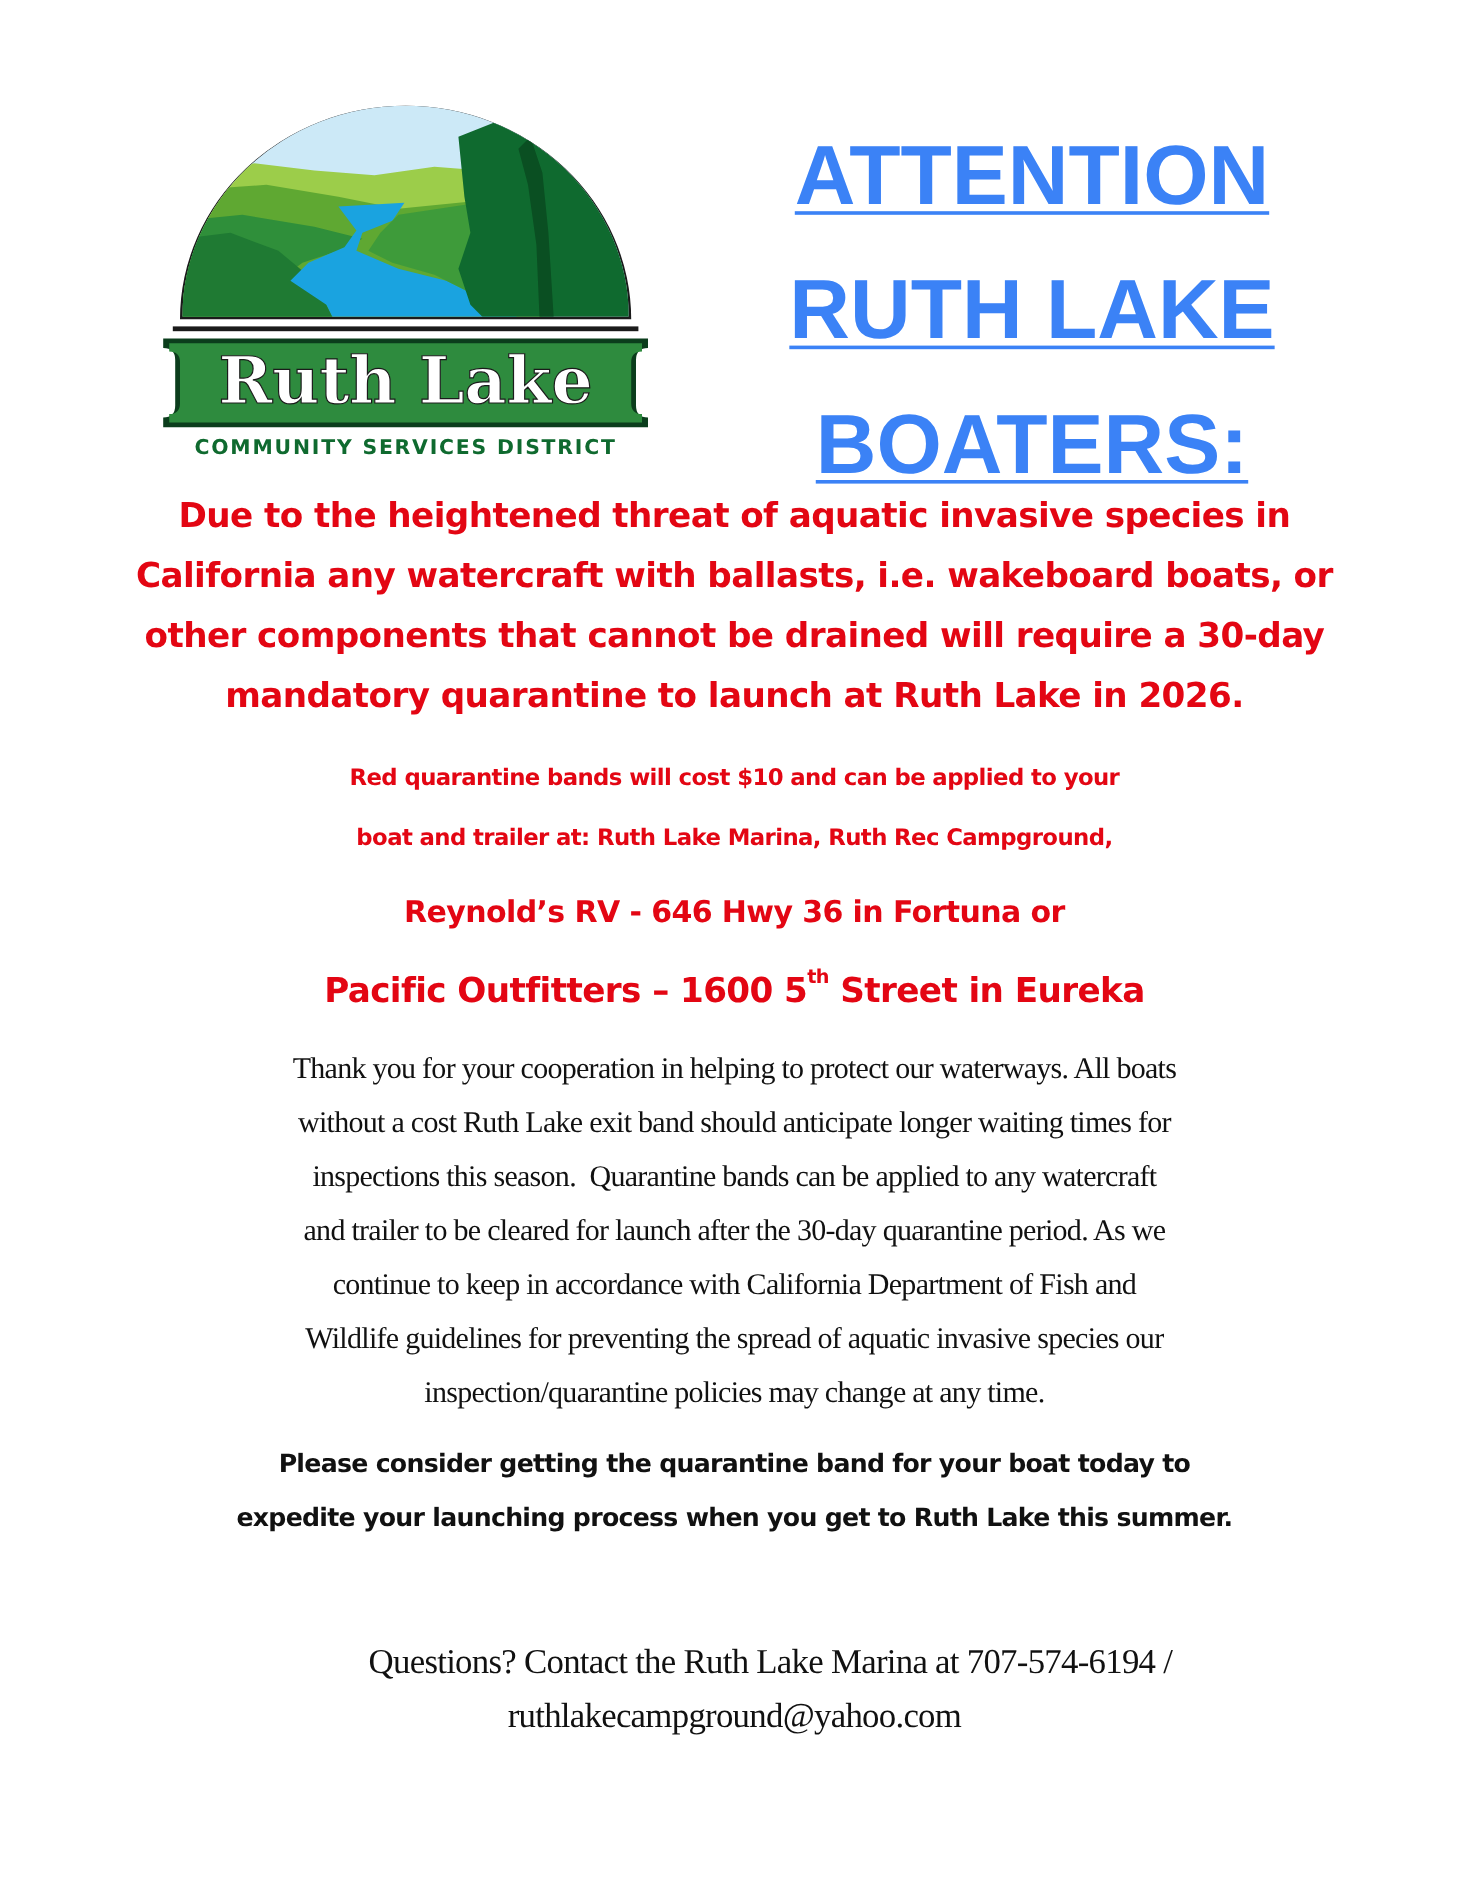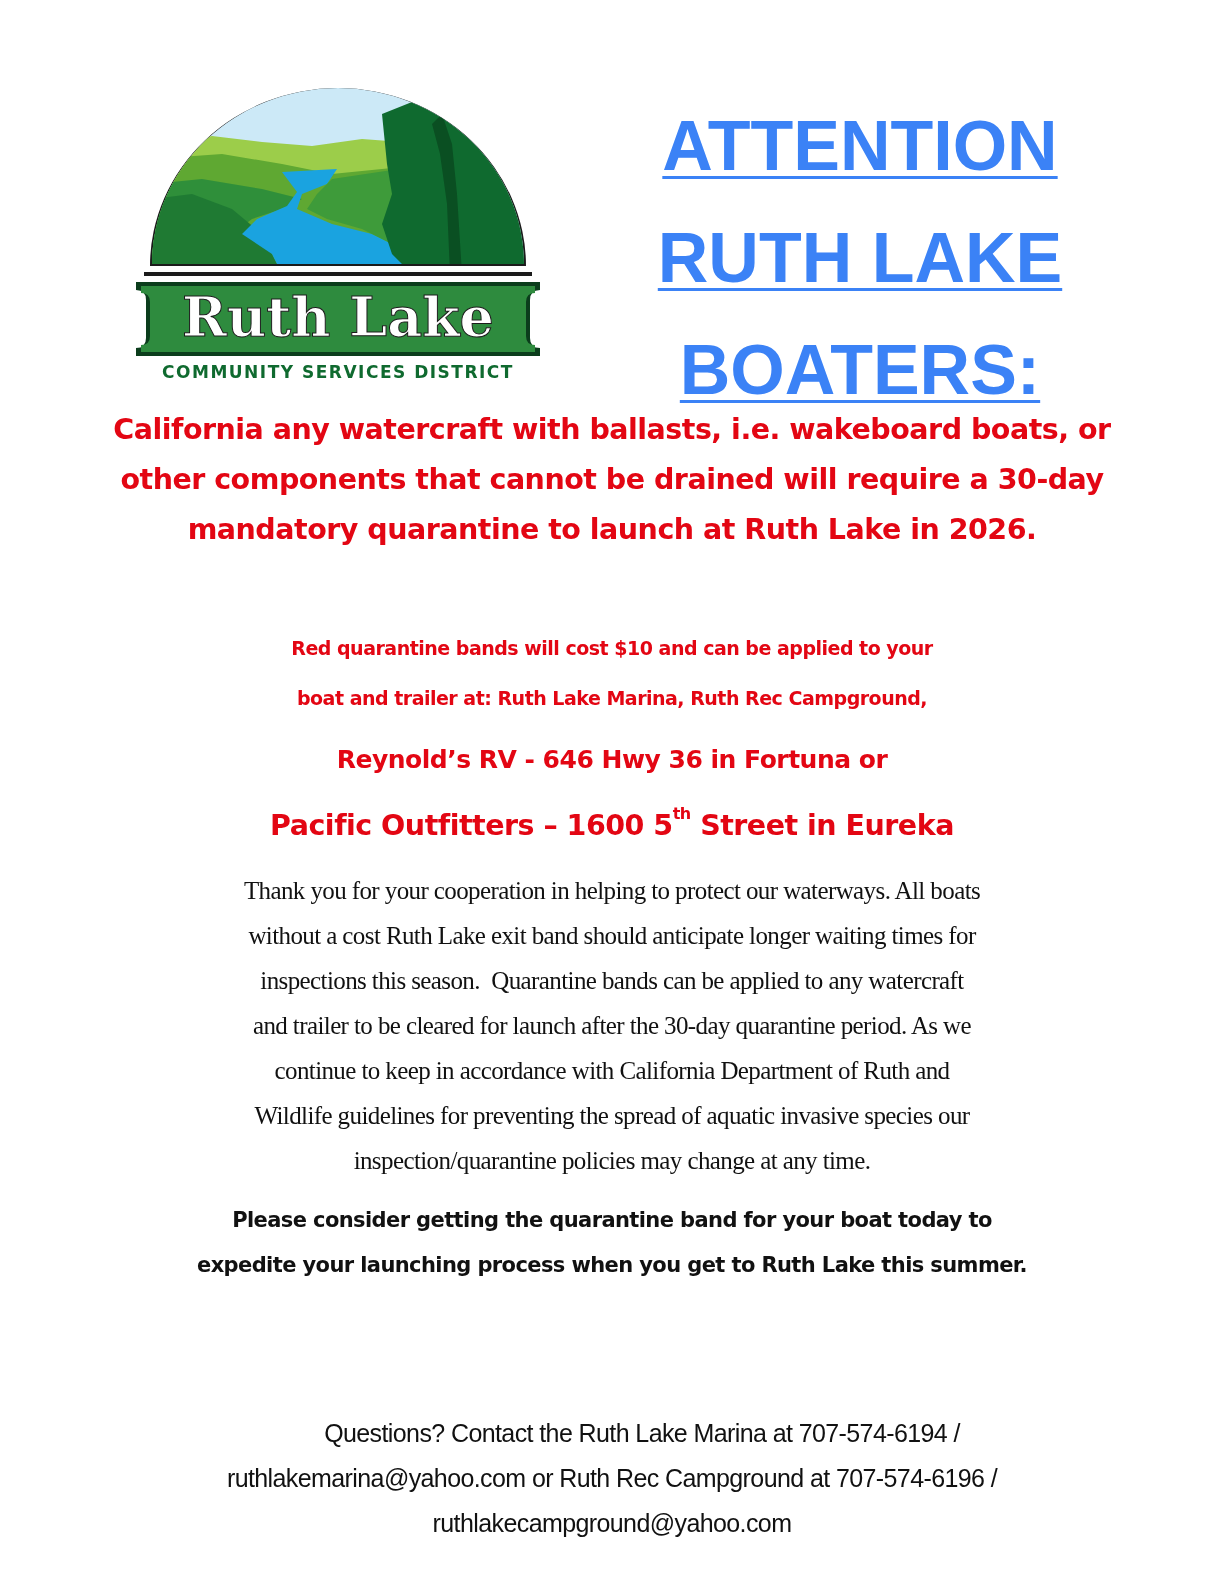--- a/index.html
+++ b/index.html
@@ -9,21 +9,21 @@
   .title span { display:block; }
   .title u { text-decoration:underline; text-decoration-thickness:3px; text-underline-offset:6px; }
   .red { color:#e30613; font-weight:bold; text-align:center; font-family:"DejaVu Sans", sans-serif; letter-spacing:-0.5px; }
   .p1 { position:absolute; left:70px; top:405px; width:1084px; font-size:28.5px; line-height:50px; }
   .p2 { position:absolute; left:70px; top:623px; width:1084px; font-size:19px; line-height:50px; }
   .p3 { position:absolute; left:70px; top:740px; width:1084px; font-size:25px; line-height:40px; }
   .p4 { position:absolute; left:70px; top:806px; width:1084px; font-size:28.5px; line-height:40px; }
   .p4 sup { font-size:16px; vertical-align:top; line-height:0; position:relative; top:8px; }
   .body { position:absolute; left:80px; top:868px; width:1064px; text-align:center; color:#111; font-family:Liberation Serif, serif; font-size:25px; line-height:45px; letter-spacing:-0.6px; }
   .bold-black { position:absolute; left:70px; top:1198px; width:1084px; text-align:center; color:#111; font-family:"DejaVu Sans", sans-serif; font-weight:bold; font-size:21px; line-height:45px; letter-spacing:-0.6px; }
-  .contact { position:absolute; left:90px; top:1363px; width:1044px; text-align:center; color:#111; font-family:Liberation Sans, sans-serif; font-size:25px; line-height:45px; letter-spacing:-0.6px;margin-top:48px; }
+  .contact { position:absolute; left:90px; top:1363px; width:1044px; text-align:center; color:#111; font-family:Liberation Serif, serif; font-size:29px; line-height:45px; letter-spacing:-0.6px; }
   .contact .l1 { display:block; padding-left:60px; }
   .line { display:block; }
 </style>
 </head>
 <body>
 
 <div class="logo">
   <svg width="412" height="300" viewBox="0 0 412 300">
     <defs>
       <clipPath id="dome">
@@ -50,46 +50,46 @@
   </svg>
 </div>
 
 <div class="title">
   <span><u>ATTENTION</u></span>
   <span><u>RUTH LAKE</u></span>
   <span><u>BOATERS:</u></span>
 </div>
 
 <div class="red p1">
+  <span class="line">Due to the heightened threat of aquatic invasive species in</span>
   <span class="line">California any watercraft with ballasts, i.e. wakeboard boats, or</span>
   <span class="line">other components that cannot be drained will require a 30-day</span>
   <span class="line">mandatory quarantine to launch at Ruth Lake in 2026.</span>
 </div>
 
 <div class="red p2">
   <span class="line">Red quarantine bands will cost $10 and can be applied to your</span>
   <span class="line">boat and trailer at: Ruth Lake Marina, Ruth Rec Campground,</span>
 </div>
 
 <div class="red p3">Reynold’s RV - 646 Hwy 36 in Fortuna or</div>
 
 <div class="red p4"><span>Pacific Outfitters – 1600 5</span><sup>th</sup><span> Street in Eureka</span></div>
 
 <div class="body">
   <span class="line">Thank you for your cooperation in helping to protect our waterways. All boats</span>
   <span class="line">without a cost Ruth Lake exit band should anticipate longer waiting times for</span>
   <span class="line" style="white-space:pre">inspections this season.  Quarantine bands can be applied to any watercraft</span>
   <span class="line">and trailer to be cleared for launch after the 30-day quarantine period. As we</span>
-  <span class="line">continue to keep in accordance with California Department of Ruth and</span>
+  <span class="line">continue to keep in accordance with California Department of Fish and</span>
   <span class="line">Wildlife guidelines for preventing the spread of aquatic invasive species our</span>
   <span class="line">inspection/quarantine policies may change at any time.</span>
 </div>
 
 <div class="bold-black">
   <span class="line">Please consider getting the quarantine band for your boat today to</span>
   <span class="line">expedite your launching process when you get to Ruth Lake this summer.</span>
 </div>
 
 <div class="contact">
   <span class="line l1">Questions? Contact the Ruth Lake Marina at 707-574-6194 /</span>
-  <span class="line">ruthlakemarina@yahoo.com or Ruth Rec Campground at 707-574-6196 /</span>
   <span class="line">ruthlakecampground@yahoo.com</span>
 </div>
 
 </body></html>

